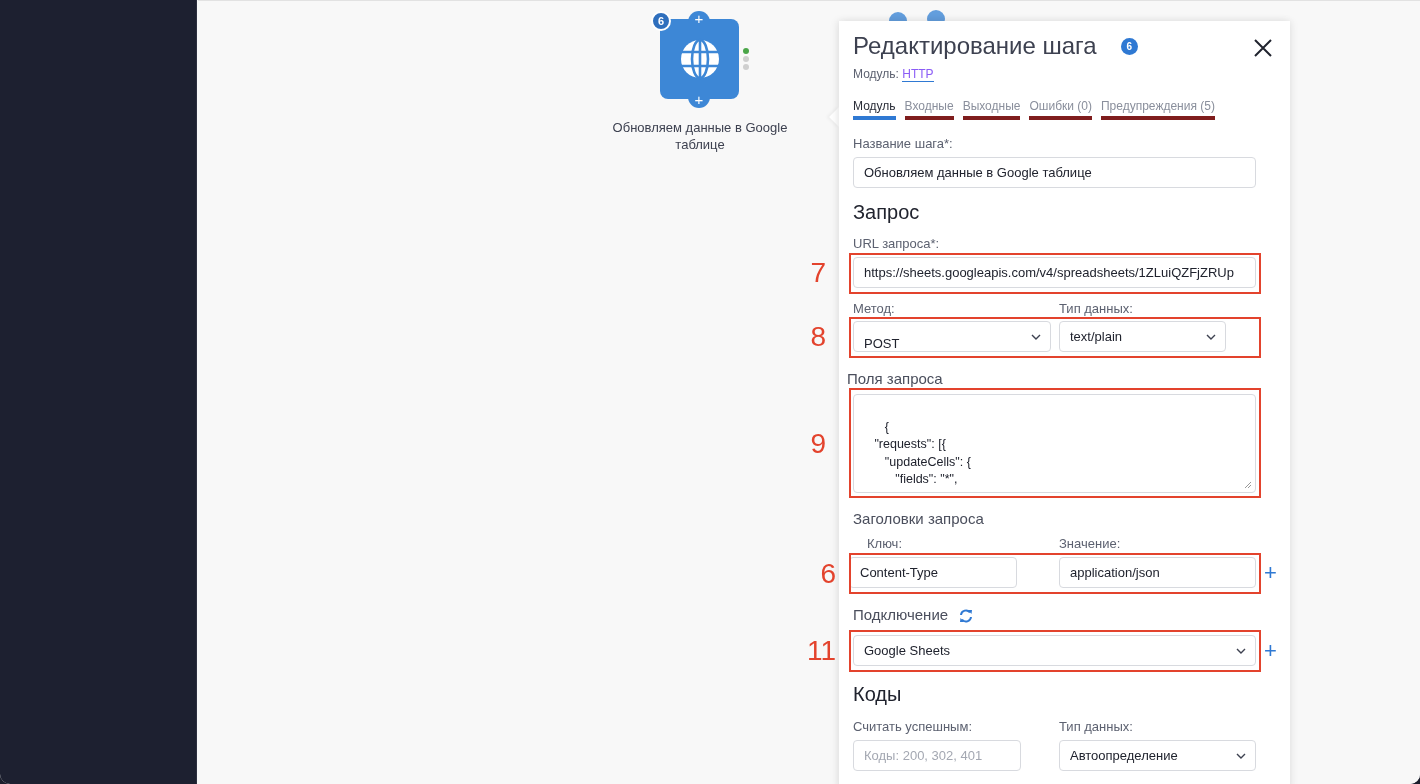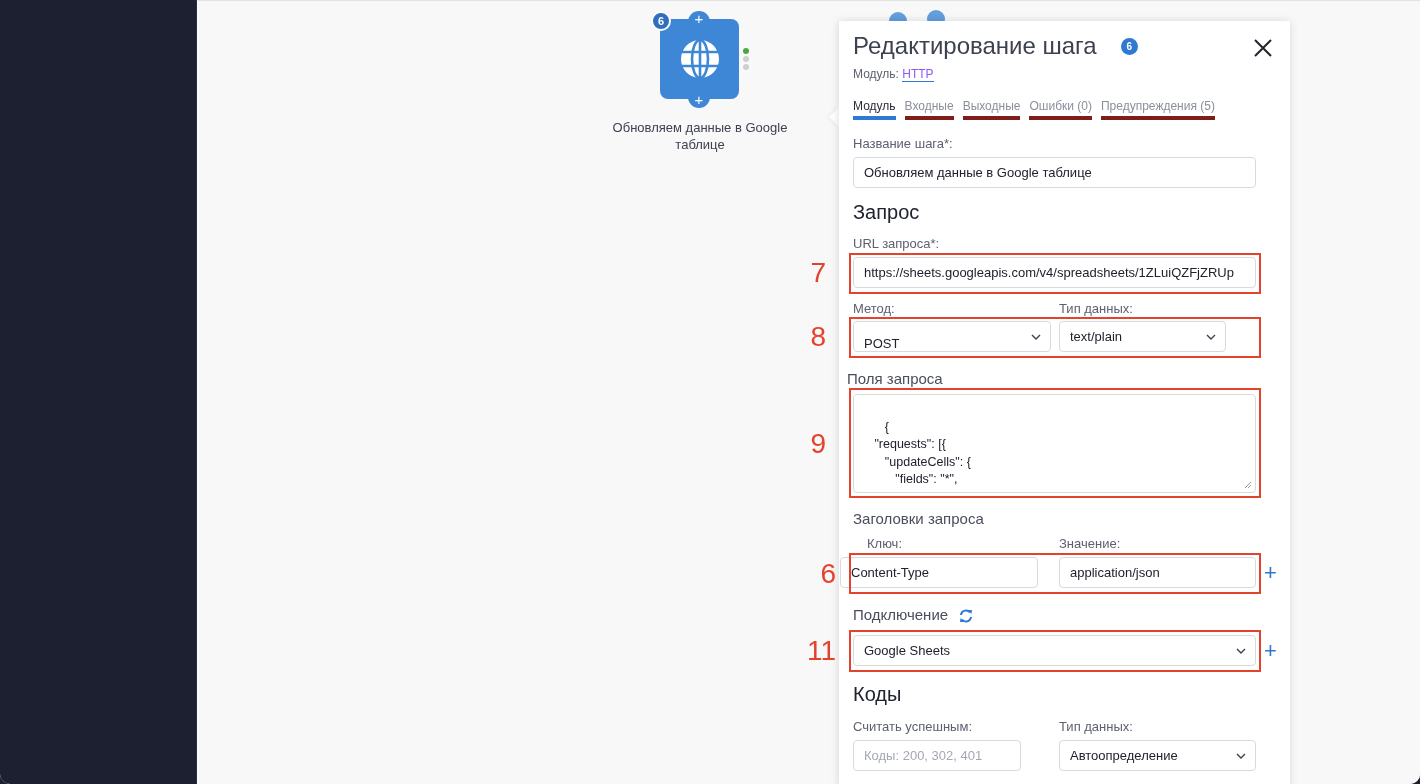--- a/index.html
+++ b/index.html
@@ -130,21 +130,21 @@
          "fields": "*",
          "start": { "columnIndex": {{ s3.body.col }}, "rowIndex": {{</span>
       <svg class="resize" viewBox="0 0 8 8">
           <path d="M7 1 L1 7 M7 4 L4 7" stroke="#999" stroke-width="1"></path>
         </svg>
     </div>
 
     <div class="h3" style="left:14px;top:489px;">Заголовки запроса</div>
     <div class="lbl" style="left:28px;top:515px;">Ключ:</div>
     <div class="lbl" style="left:220px;top:515px;">Значение:</div>
-    <div class="field" style="left:1px;top:536px;width:198px;">Content-Type</div>
+    <div class="field" style="left:10px;top:536px;width:168px;">Content-Type</div>
     <div class="field" style="left:220px;top:536px;width:197px;">application/json</div>
     <div class="plus-btn" style="left:425px;top:541px;">+</div>
 
     <div class="h3" style="left:14px;top:585px;">
       <span>Подключение</span>
       <svg class="sync" width="16" height="16" viewBox="0 0 16 16">
         <path d="M3 7 A5 5 0 0 1 12 4.5" stroke="#2f79d3" stroke-width="2" fill="none"></path>
         <path d="M13 9 A5 5 0 0 1 4 11.5" stroke="#2f79d3" stroke-width="2" fill="none"></path>
         <path d="M10 2 L14 2 L13.5 6 Z" fill="#2f79d3"></path>
         <path d="M6 14 L2 14 L2.5 10 Z" fill="#2f79d3"></path>

